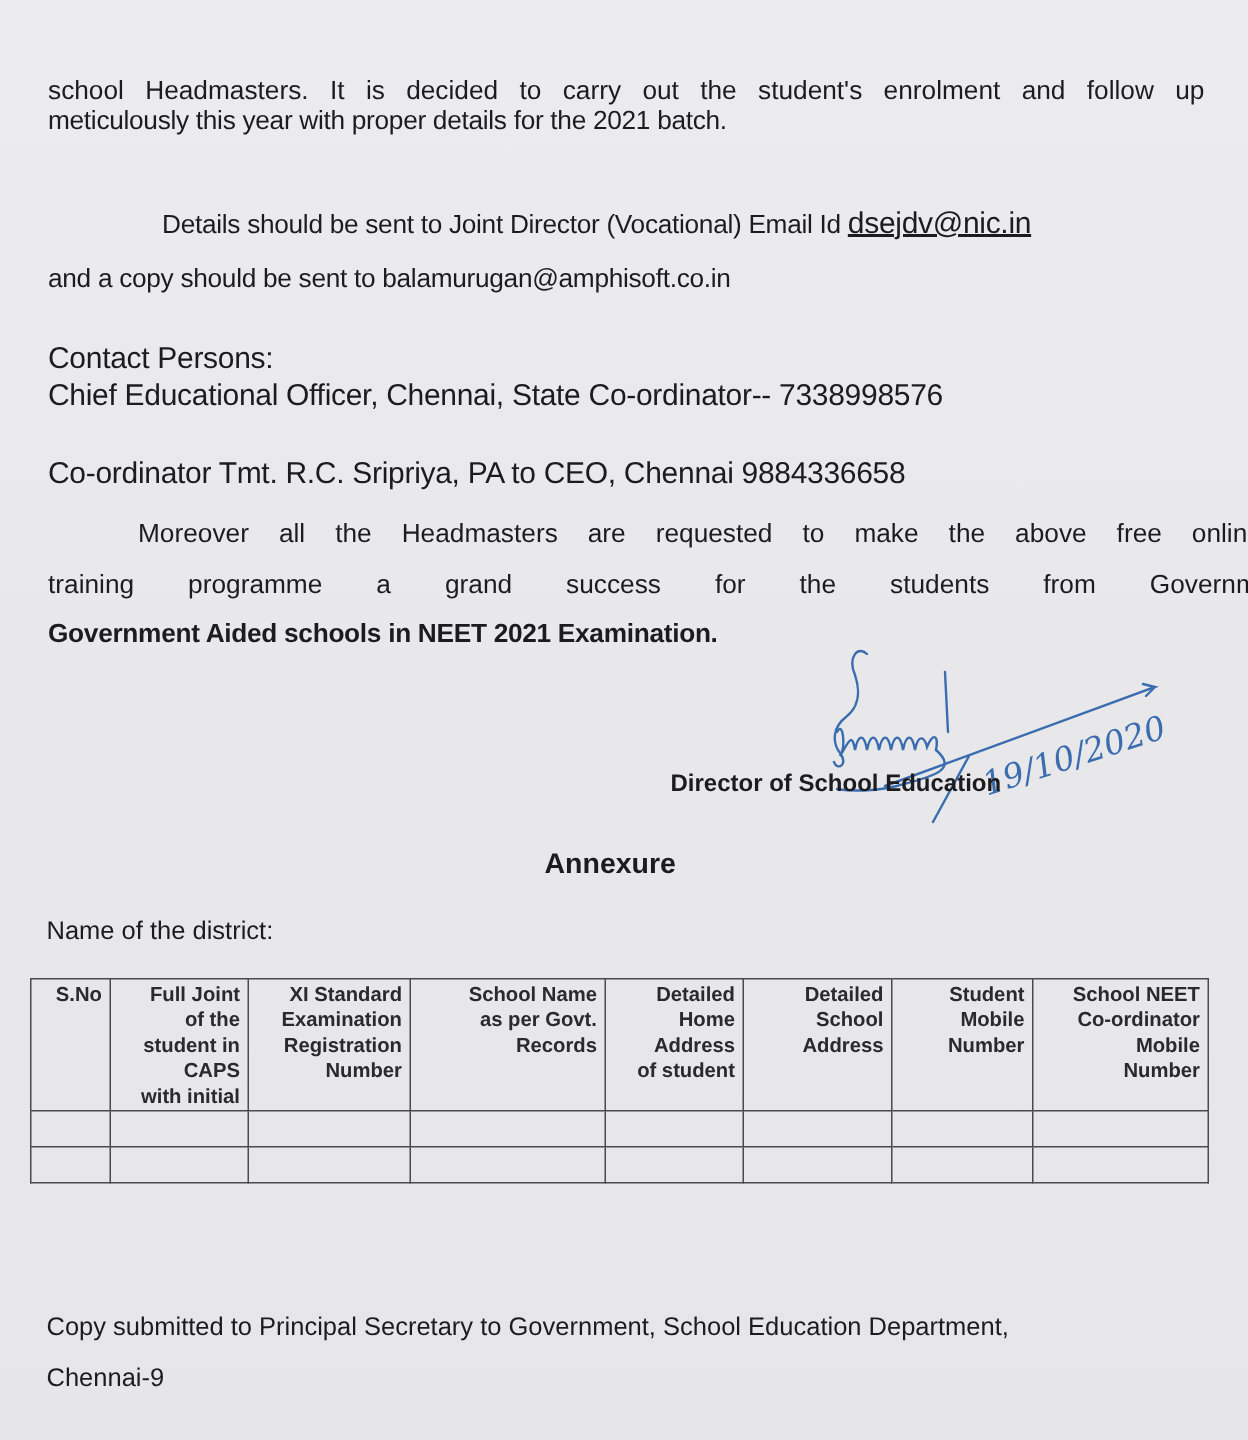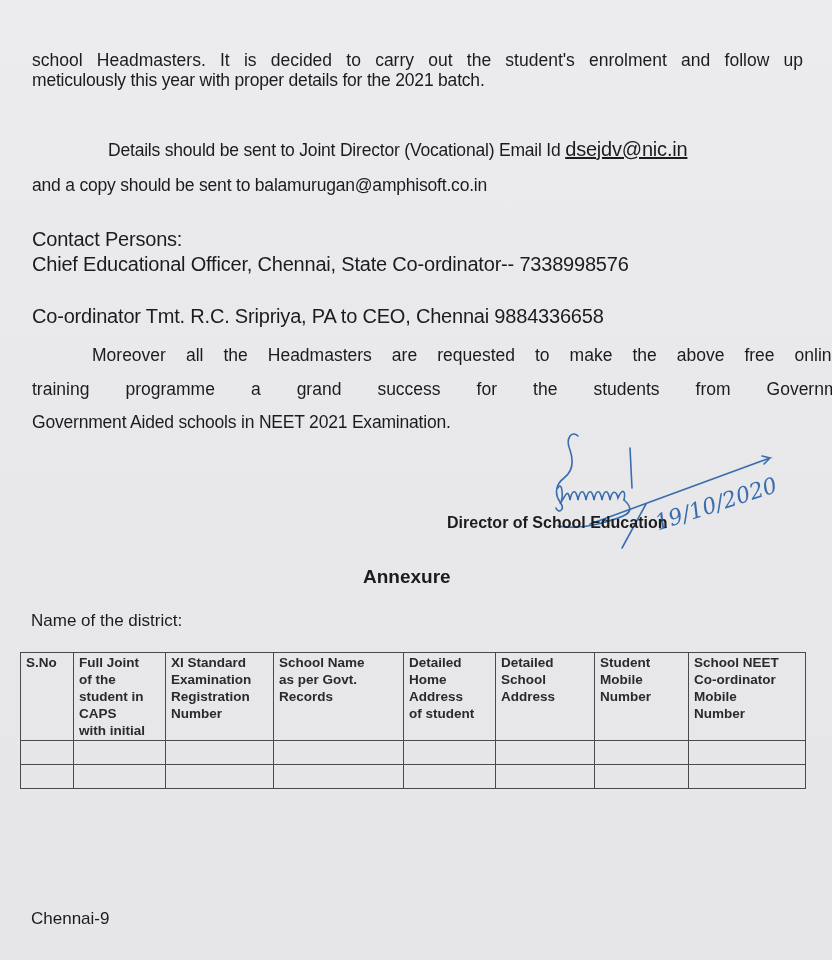--- a/index.html
+++ b/index.html
@@ -35,21 +35,21 @@
   .district { position: absolute; left: 31px; top: 611px; font-size: 17px; font-weight: normal; }
   table.annex {
     position: absolute; left: 20px; top: 652px;
     border-collapse: collapse; font-size: 13.5px; font-weight: bold;
     color: #2a2a2c;
   }
   table.annex th, table.annex td {
     border: 1.5px solid #4a4a4c; vertical-align: top; text-align: left;
     padding: 1px 5px; line-height: 17px;
   }
-  table.annex th { height: 84px; white-space: pre-line; font-weight: bold; }
+  table.annex th { height: 84px; white-space: pre-line; font-weight: bold; text-align: right; }
   table.annex td { height: 21px; }
   .copy { position: absolute; left: 31px; font-size: 17px; white-space: nowrap; }
   .faint { position:absolute; color: rgba(120,120,125,0.12); font-size: 14px; white-space: nowrap; }
 </style>
 </head>
 <body>
 
 <div class="page">
 
   <div class="faint" style="left:120px;top:118px;">&nbsp;</div>
@@ -102,21 +102,21 @@
       <span>a</span>
       <span>grand</span>
       <span>success</span>
       <span>for</span>
       <span>the</span>
       <span>students</span>
       <span>from</span>
       <span>Government</span>
       <span>and</span>
     </div>
-  <div class="line narrow" style="top:412px;">Government Aided schools in NEET 2021 Examination.</div>
+  <div class="line narrow" style="top:412px;font-weight:bold;">Government Aided schools in NEET 2021 Examination.</div>
 
   <svg class="signature" viewBox="0 0 270 130">
     <g fill="none" stroke="#3a6db0" stroke-width="1.6" stroke-linecap="round">
       <path d="M28 8 C22 2, 15 10, 20 22 C24 34, 22 44, 14 50 C6 56, 4 66, 10 74 C16 82, 8 86, 6 80"></path>
       <path d="M8 60 C12 52, 14 70, 10 76 C16 66, 18 60, 20 72 C22 62, 26 60, 28 72 C30 62, 34 60, 36 72 C38 62, 42 60, 44 72 C46 62, 50 60, 52 72 C54 62, 58 60, 60 72 C62 62, 66 62, 68 70 C72 60, 76 62, 74 72"></path>
       <path d="M74 72 C90 86, 70 90, 48 96 C36 99, 20 100, 8 98"></path>
       <path d="M80 20 L82 60"></path>
       <path d="M72 120 L96 76"></path>
       <path d="M40 96 L220 30 L212 28 M220 30 L214 36"></path>
       <text x="100" y="88" fill="#3a6db0" stroke="none" font-size="22" font-family="DejaVu Serif, serif" font-style="italic" transform="rotate(-18 150 70)">19/10/2020</text>
@@ -176,14 +176,15 @@
         <td></td>
         <td></td>
         <td></td>
         <td></td>
         <td></td>
         <td></td>
       </tr>
     </tbody>
   </table>
 
+  <div class="copy narrow" style="top:875px;">Copy submitted to Principal Secretary to Government, School Education Department,</div>
   <div class="copy narrow" style="top:909px;">Chennai-9</div>
 </div>
 
 </body></html>

